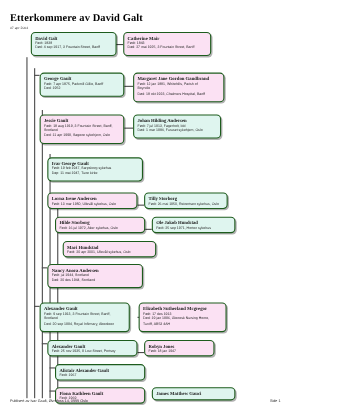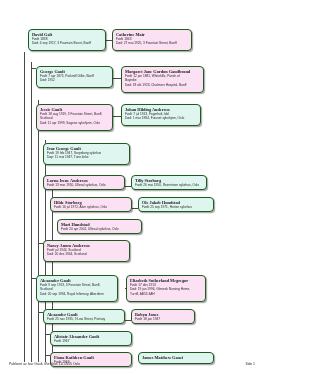--- a/index.html
+++ b/index.html
@@ -110,20 +110,24 @@
     right: 0;
     top: 0;
     white-space: nowrap;
   }
 </style>
 </head>
 <body>
 
 <div id="chart-root">
 
+  <div class="title-block">
+    <div class="doc-title">Etterkommere av David  Galt</div>
+    <div class="doc-date">07 apr 2004</div>
+  </div>
 
   <div class="vline" style="left:24px; top:52px; height:310px;"></div>
 
   <div class="vline" style="left:31px; top:62px; height:300px;"></div>
 
   <div class="vline" style="left:38px; top:100px; height:262px;"></div>
 
   <div class="vline" style="left:45px; top:140px; height:222px;"></div>
 
   <div class="vline" style="left:52px; top:180px; height:182px;"></div>

